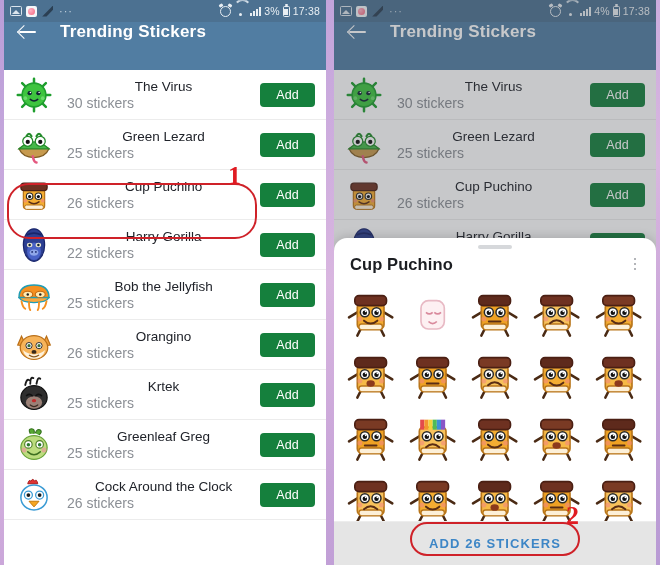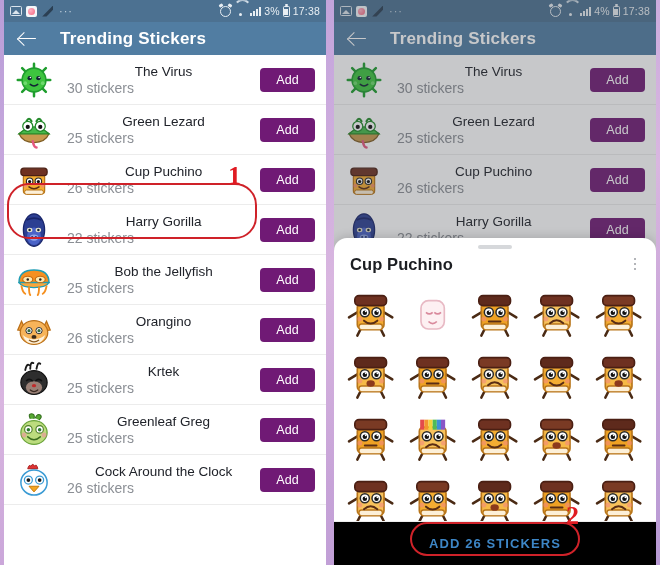--- a/index.html
+++ b/index.html
@@ -71,24 +71,24 @@
   .ic-signal i:nth-child(4) { height: 9px; }
 
   .ic-batt { width: 7px; height: 11px; border: 1.4px solid #e8eef3; border-radius: 1.5px; position: relative; }
   .ic-batt::before { content:""; position:absolute; left:1.5px; top:-2.6px; width:3px; height:2px; background:#e8eef3; border-radius:1px; }
   .ic-batt::after { content:""; position:absolute; left:0.5px; right:0.5px; bottom:0.5px; height:70%; background:#e8eef3; }
 
   .sb-pct, .sb-time { font-size: 10.5px; color: #e8eef3; }
 
   
   .appbar {
-    height: 33px;
+    height: 48px;
     background: #517da2;
     display: flex;
-    align-items: center;
+    align-items: flex-start;
     padding-left: 14px;
     gap: 22px;
   }
   .back-arrow { width: 20px; height: 20px; position: relative; cursor: pointer; }
   .back-arrow::before { content:""; position:absolute; left:1px; top:9px; width:17px; height:1.8px; background:#fff; border-radius:1px; }
   .back-arrow::after { content:""; position:absolute; left:1px; top:5px; width:9px; height:9px;
      border-left: 1.8px solid #fff; border-bottom: 1.8px solid #fff; transform: rotate(45deg); }
   .appbar-title { color: #ffffff; font-size: 17px; font-weight: bold; letter-spacing: .2px; }
 
   
@@ -102,21 +102,21 @@
     background: #fff;
     position: relative;
   }
   .pack-thumb { width: 40px; height: 40px; flex: 0 0 40px; position: relative; }
   .pack-thumb svg { width: 40px; height: 40px; display: block; }
   .pack-meta { flex: 1; padding-left: 13px; min-width: 0; }
   .pack-title { font-size: 13.5px; color: #20232a; line-height: 16px; white-space: nowrap; overflow: hidden; text-align: center; }
   .pack-count { font-size: 14px; color: #8b8f95; line-height: 15px; margin-top: 1px; }
   .add-btn {
     flex: 0 0 auto;
-    background: #701a75;
+    background: #15803d;
     color: #fff;
     font-size: 12.5px;
     padding: 5px 16px;
     border-radius: 4px;
     border: none;
     cursor: pointer;
     letter-spacing: .2px;
   }
 
   
@@ -161,21 +161,21 @@
     padding: 4px 6px 0;
     overflow: hidden;
   }
   .sticker-cell { width: 100%; aspect-ratio: 1 / 1; display: flex; align-items: center; justify-content: center; }
   .sticker-cell svg { width: 86%; height: 86%; }
 
   .sheet-footer {
     height: 44px;
     border-top: 1px solid #ededed;
     display: flex; align-items: center; justify-content: center;
-    background: #000000;
+    background: #e5e5e5;
   }
   .cta {
     background: none; border: none; cursor: pointer;
     color: #3d86c6; font-size: 13px; font-weight: bold; letter-spacing: 1.1px;
   }
 
   
   .anno { position: absolute; z-index: 40; pointer-events: none; }
   .anno-box {
     border: 2.5px solid #cf2229;

